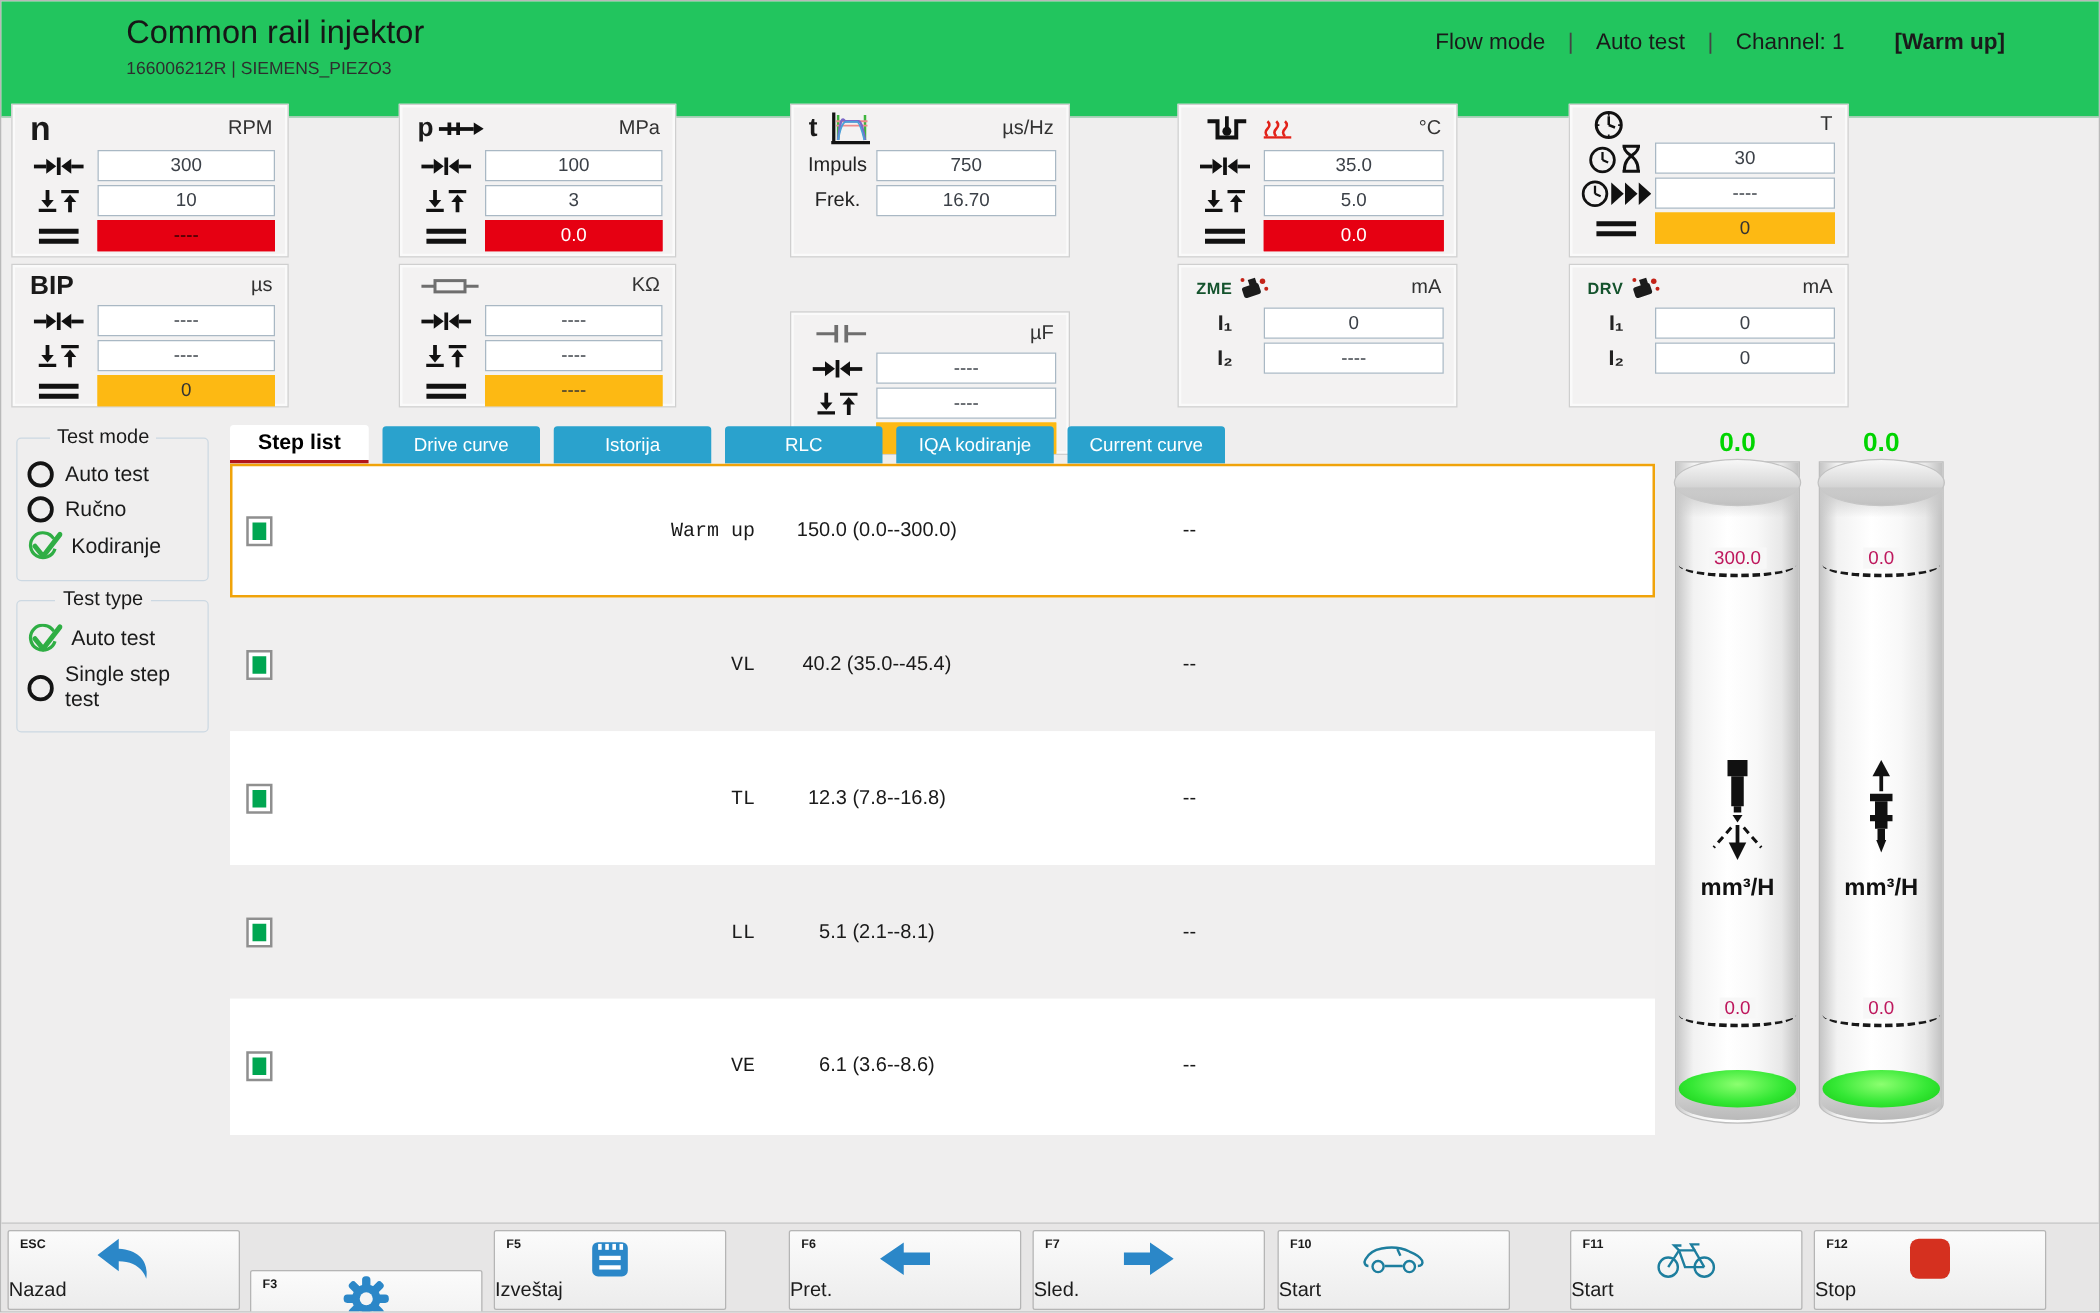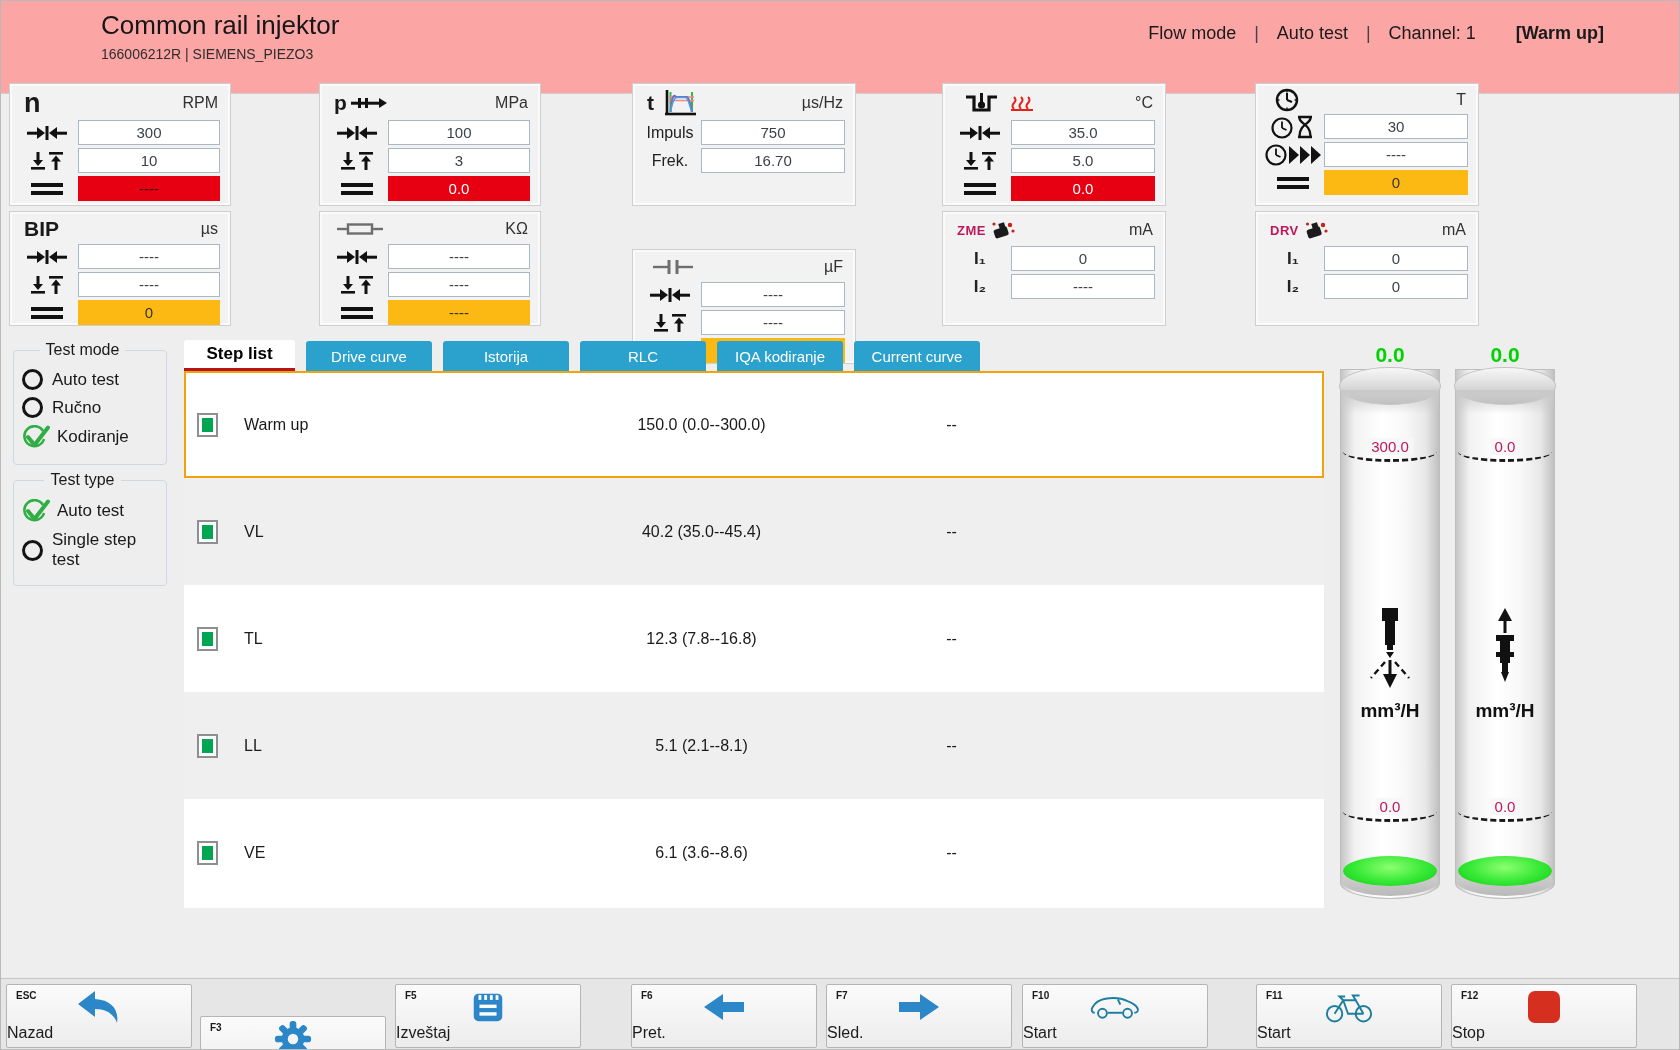--- a/index.html
+++ b/index.html
@@ -4,32 +4,32 @@
 <style>
   * { box-sizing: border-box; margin:0; padding:0; }
   html,body { background:#dcdcdc; }
   .app {
     position:relative; width:1680px; height:1050px;
     background:#efeeee; overflow:hidden;
     font-family:"Liberation Sans", sans-serif; color:#1a1a1a;
     border:1px solid #b9b9b9;
   }
   
-  .hdr { position:absolute; left:0; top:0; width:1680px; height:93px; background:#fca5a5; border-bottom:1px solid #cfcfcf; }
+  .hdr { position:absolute; left:0; top:0; width:1680px; height:93px; background:#22c55e; border-bottom:1px solid #cfcfcf; }
   .hdr-title { position:absolute; left:100px; top:9px; font-size:26px; color:#161616; }
   .hdr-sub { position:absolute; left:100px; top:45px; font-size:14px; color:#2e2e2e; }
   .hdr-right { position:absolute; right:77px; top:22px; display:flex; align-items:center; gap:18px; font-size:18px; color:#1a1a1a; }
   .hdr-right .sep { color:#444; }
   .hdr-status { font-weight:bold; margin-left:22px; }
   
   .panel { position:absolute; background:#f3f2f2; border:1px solid #cfcfcf; box-shadow:0 0 0 2px #fafafa inset; padding:4px 6px 6px 6px; }
   .p-head { display:flex; align-items:center; height:30px; padding:0 6px 0 8px; }
   .p-label-big { font-size:27px; font-weight:bold; line-height:26px; }
   .p-label-md { font-size:21px; font-weight:bold; }
-  .p-label-sm { font-size:13px; font-weight:bold; color:#be185d; letter-spacing:.5px; }
+  .p-label-sm { font-size:13px; font-weight:bold; color:#14532d; letter-spacing:.5px; }
   .p-unit { margin-left:auto; font-size:16px; color:#323232; }
   .p-row { display:flex; align-items:center; height:27px; margin-top:1px; }
   .p-ico { width:62px; display:flex; justify-content:center; align-items:center; flex:none; }
   .p-txtlabel { width:62px; text-align:center; font-size:16px; color:#222; flex:none; }
   .p-sub { font-size:17px; font-weight:bold; }
   .field { flex:1; margin-right:4px; height:25px; border:1px solid #a9b8c4; background:#fff; text-align:center; line-height:23px; font-size:15px; color:#3c4148; }
   .field.red { background:#e60012; border-color:#e60012; color:#ffffff; }
   .field.red.dashes { color:#2b0000; }
   .field.amber { background:#fdb913; border-color:#fdb913; color:#333; }
   .ico { display:inline-block; vertical-align:middle; }
@@ -43,21 +43,21 @@
   .tabs { position:absolute; left:183px; top:339px; display:flex; gap:11px; height:31px; align-items:flex-end; }
   .tab { height:30px; width:126px; background:#2aa2cd; color:#fff; font-size:15px; display:flex; align-items:center; justify-content:center; border-radius:3px 3px 0 0; cursor:default; }
   .tab.active { width:111px; background:#ffffff; color:#000; font-weight:bold; font-size:17px; border-bottom:3px solid #b3151a; height:31px; }
   
   .steps { position:absolute; left:183px; top:370px; width:1140px; height:537px; background:#fff; }
   .step-row { height:107px; display:grid; grid-template-columns:60px 360px 195px 305px 1fr; align-items:center; background:#fff; }
   .step-row.alt { background:#f0efef; }
   .step-row.selected { outline:2px solid #f0a30a; outline-offset:-2px; }
   .chk { width:21px; height:24px; border:2px solid #8f8f8f; background:#fff; margin-left:13px; display:flex; align-items:center; justify-content:center; }
   .chk .in { width:11px; height:14px; background:#00a651; }
-  .s-name { text-align:left; font-size:16px; }
+  .s-name { text-align:right; font-size:16px;font-family:Liberation Mono, monospace; }
   .s-val { text-align:center; font-size:16px; }
   .s-res { text-align:center; font-size:16px; }
   
   .gauge { position:absolute; top:342px; width:100px; height:560px; }
   .g-current { text-align:center; font-size:21px; font-weight:bold; color:#00d400; height:24px; }
   .cyl { position:absolute; top:26px; left:0; width:100px; height:530px;
     background:linear-gradient(90deg,#c6c6c6 0%,#f2f2f2 14%,#ffffff 42%,#f8f8f8 66%,#e8e8e8 86%,#c0c0c0 100%);
     border:1px solid #bdbdbd;
     border-bottom-left-radius:50px 16px; border-bottom-right-radius:50px 16px; }
   .rim { position:absolute; top:-3px; left:-2px; width:102px; height:38px; border-radius:50%;

